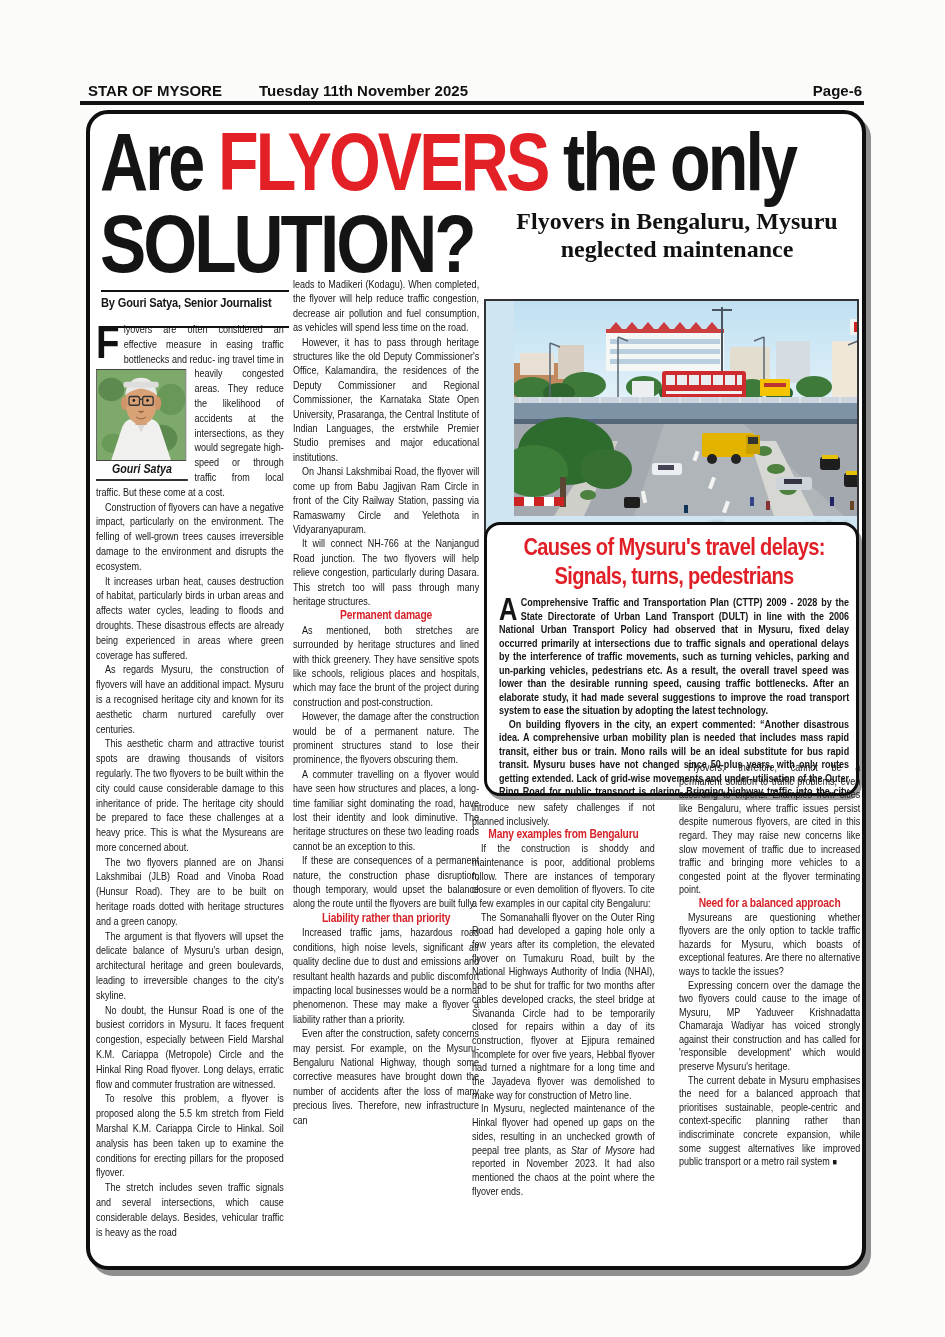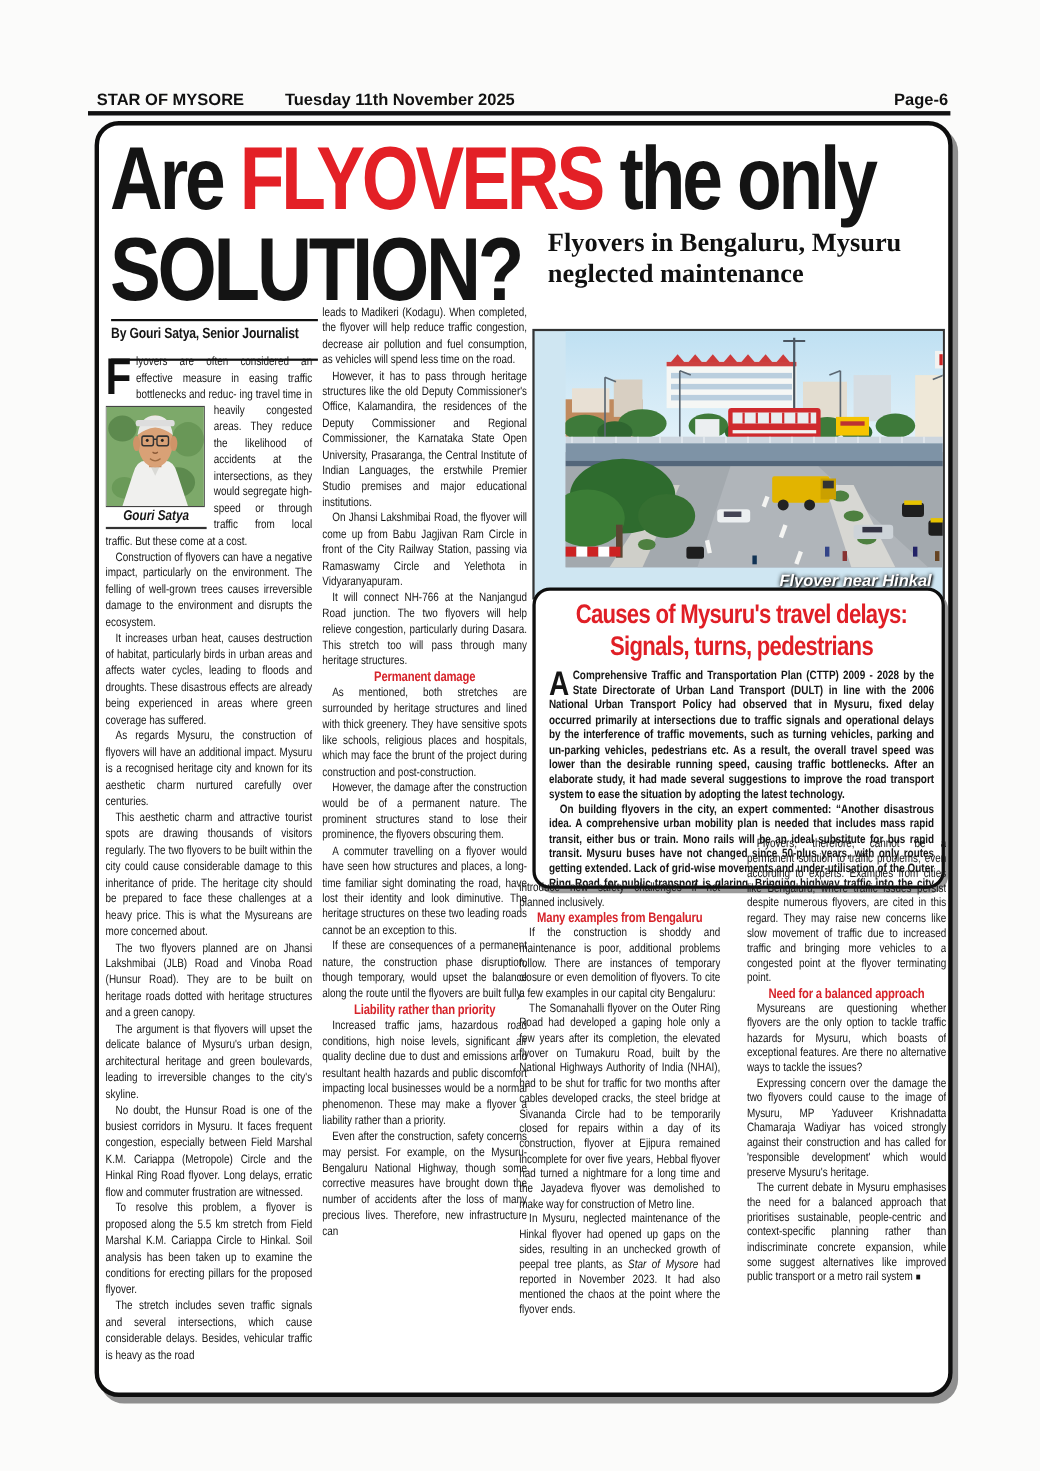--- a/index.html
+++ b/index.html
@@ -21,21 +21,21 @@
     box-shadow:5px 6px 0 rgba(55,55,55,.55);
   }
 
   
   .hl{font-weight:bold;white-space:nowrap;letter-spacing:-3px;color:#141414;
       transform-origin:0 0;line-height:1;}
   #hl1{left:100px;top:122px;font-size:70px;transform:scale(.95,1.16);}
   #hl2{left:100px;top:204px;font-size:70px;transform:scale(.99,1.16);}
   .hl .red{color:#e32026;}
   .deck{
-    left:498px;top:207px;width:358px;text-align:left;
+    left:498px;top:207px;width:358px;text-align:center;
     font-family:"Liberation Serif",serif;font-weight:bold;font-size:24px;
     line-height:1.17;color:#111;
   }
 
   
   .col{overflow:hidden;}
   .cin{transform:scaleX(.82);transform-origin:0 0;text-align:justify;
        font-size:11px;color:#151515;}
   .cin p{margin:0;}
   .indent{text-indent:11px;}
@@ -63,21 +63,21 @@
              box-sizing:border-box;overflow:hidden;background:#cfe6f2;padding-left:28px;}
   .leadPhoto svg{display:block;}
   .photoCap{position:absolute;right:10px;bottom:6px;color:#fff;
             font-weight:bold;font-style:italic;font-size:15px;
             text-shadow:1px 1px 2px #000,0 0 4px #000;}
 
   
   .infoBox{left:484px;top:522px;width:375px;height:274px;
            border:3.5px solid #0e0e0e;border-radius:16px;background:#fff;
            box-sizing:border-box;padding:7px 12px;overflow:hidden;
-           box-shadow:3px 4px 0 rgba(55,55,55,.5);margin-top:12px;}
+           box-shadow:3px 4px 0 rgba(55,55,55,.5);}
   .infoBox .cin{width:427px;}
   .ibTitle{color:#e01f26;font-weight:bold;font-size:24.5px;line-height:29px;
            text-align:center;letter-spacing:-.8px;margin:0 0 6px;}
   .ibBody{font-weight:bold;font-size:11px;line-height:13.5px;text-align:justify;margin:0;}
   .ibBody.indent{text-indent:12px;}
   .ibDrop{float:left;font-weight:bold;font-size:31px;line-height:25px;padding:1px 4px 0 0;}
 </style>
 </head>
 <body>
 

